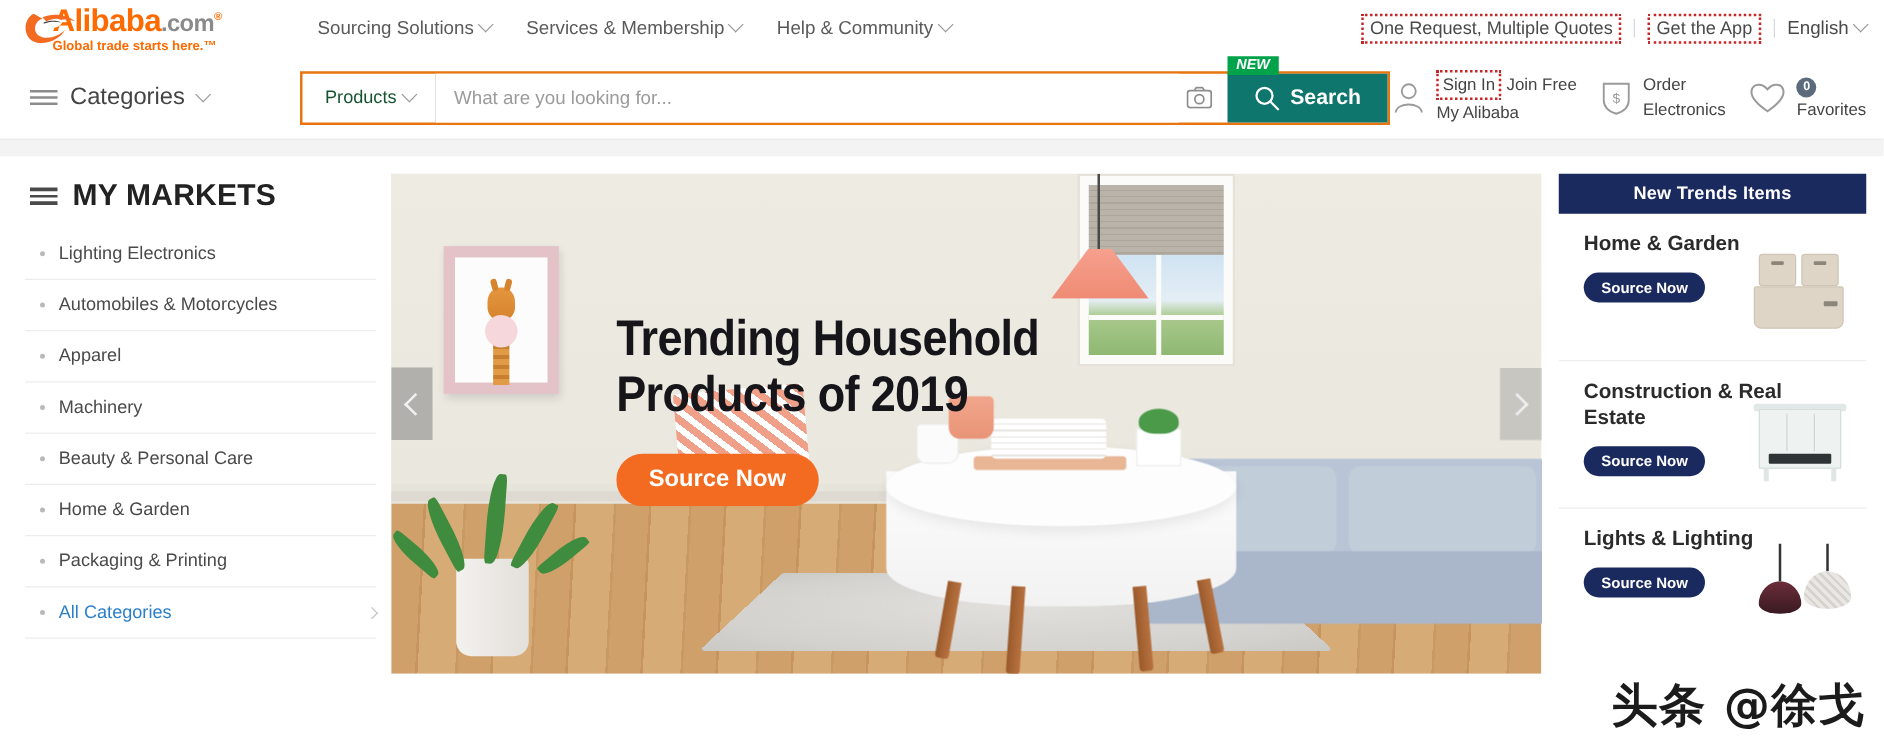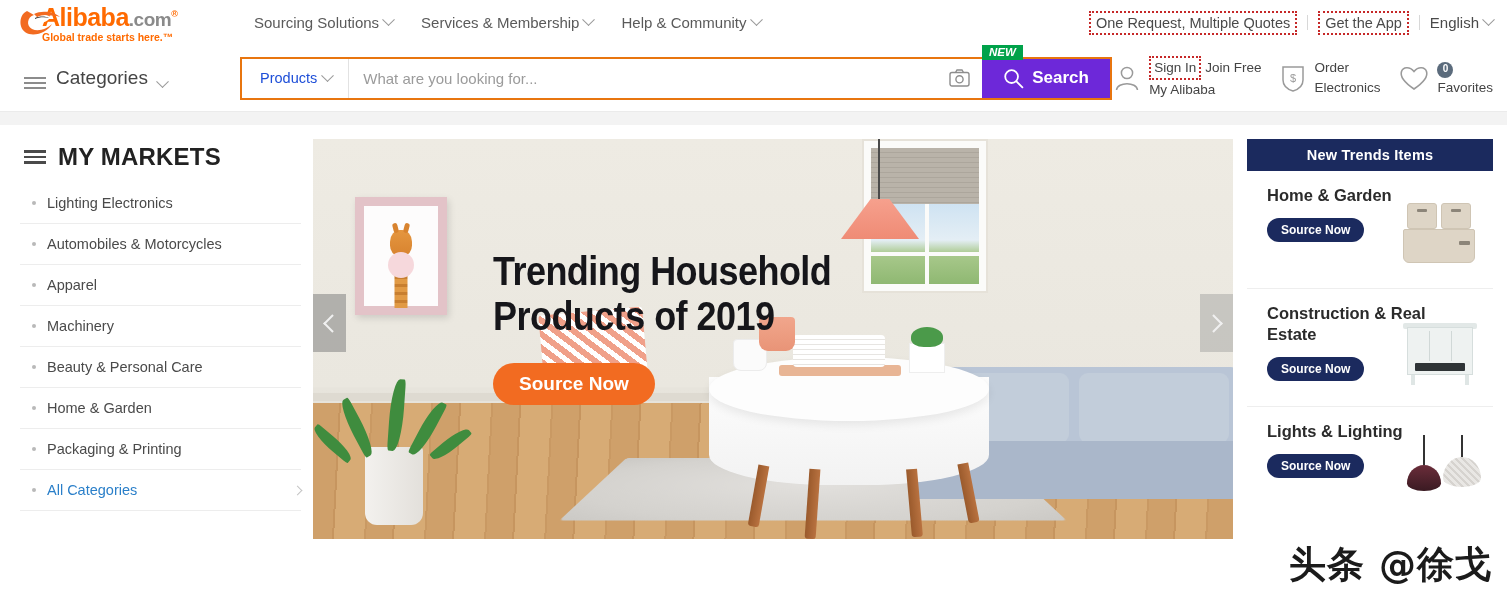--- a/index.html
+++ b/index.html
@@ -45,49 +45,49 @@
 
   
   .searchrow {
     height: 66px;
     display: flex;
     align-items: center;
     padding: 0 14px 0 24px;
     position: relative;
   }
   .categories-btn {
-    display: flex; align-items: flex-end; gap: 10px;
+    display: flex; align-items: center; gap: 10px;
     font-size: 19px; color: #444; cursor: pointer; width: 216px;
   }
   .list-icon { display: flex; flex-direction: column; gap: 3px; width: 22px; }
   .list-icon i { display: block; height: 2px; background: #8c8c8c; }
   .list-icon i:nth-child(1) { width: 22px; }
   .list-icon i:nth-child(2) { width: 22px; }
   .list-icon i:nth-child(3) { width: 22px; }
 
   .searchbox {
     display: flex; align-items: stretch;
     border: 2px solid #e8750f;
     height: 43px; width: 872px;
     background: #fff; position: relative;
   }
   .prod-select {
     display: flex; align-items: center; gap: 6px;
-    padding: 0 16px 0 18px; font-size: 14.5px; color: #1d4ed8;
+    padding: 0 16px 0 18px; font-size: 14.5px; color: #14532d;
     border-right: 1px solid #e2e2e2; cursor: pointer; white-space: nowrap; text-align: center;
   }
   .search-input {
     flex: 1; border: none; outline: none;
     font-size: 15px; color: #333; padding: 0 14px;
     font-family: "Liberation Sans", sans-serif;
   }
   .search-input::placeholder { color: #9b9b9b; }
   .cam-btn { display: flex; align-items: center; padding: 0 12px 0 6px; cursor: pointer; }
   .search-btn {
-    background: #6d28d9; color: #fff; border: none;
+    background: #0f766e; color: #fff; border: none;
     width: 128px; display: flex; align-items: center; justify-content: center; gap: 8px;
     font-size: 17px; font-weight: bold; cursor: pointer;
     font-family: "Liberation Sans", sans-serif;
   }
   .new-badge {
     position: absolute; top: -14px; left: 740px;
     background: #00a24a; color: #fff;
     font-size: 11.5px; font-weight: bold; font-style: italic;
     padding: 1px 7px 2px; z-index: 5;
   }

